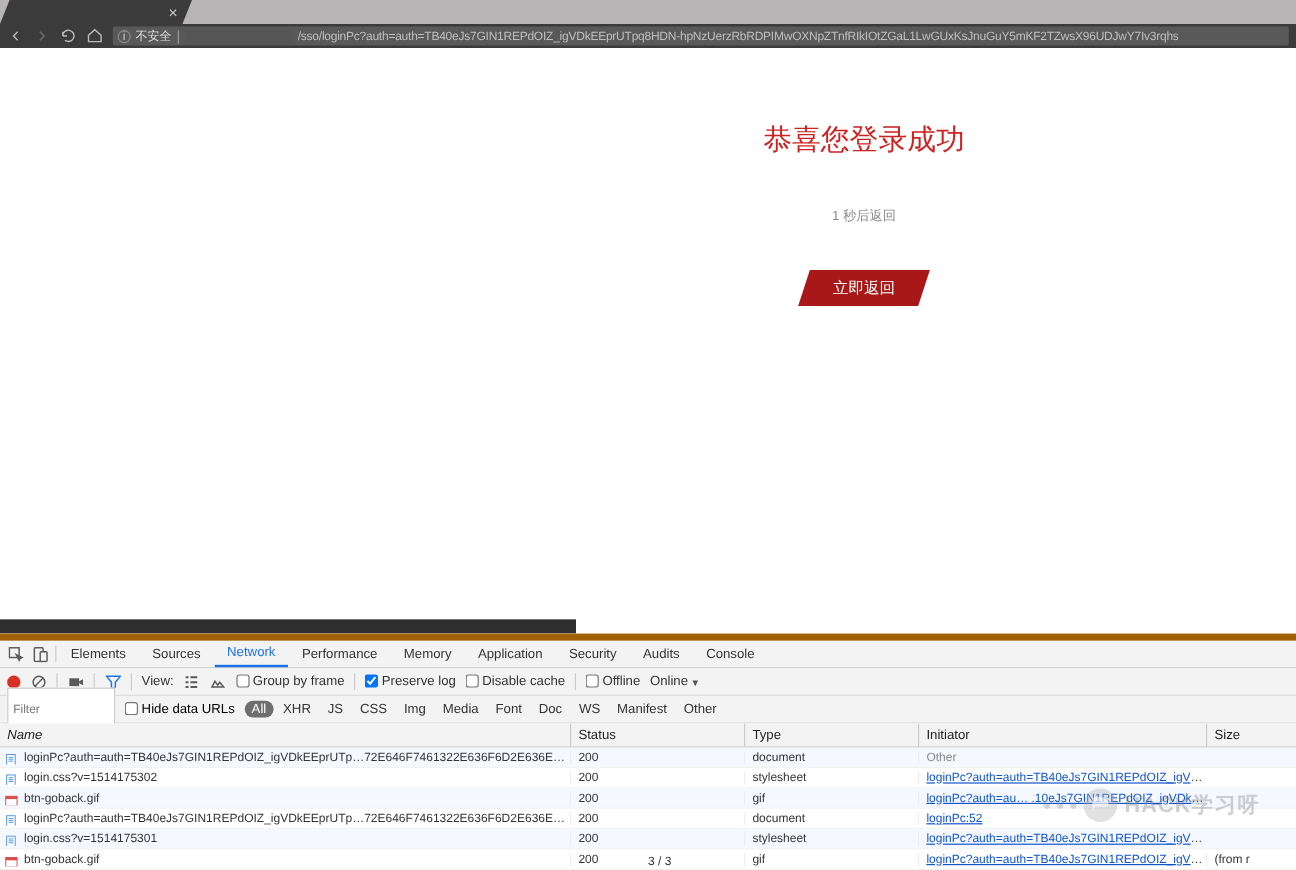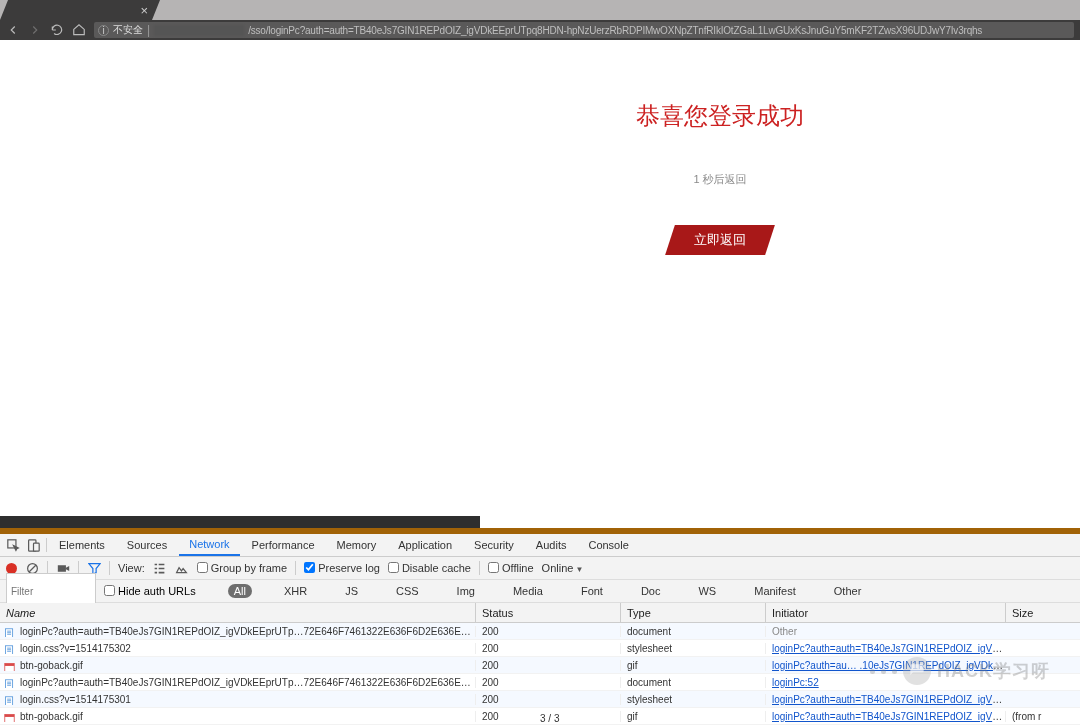--- a/index.html
+++ b/index.html
@@ -37,21 +37,21 @@
   .rec-dot { width: 11px; height: 11px; background: #d93025; border-radius: 50%; }
   .tb-ico { width: 14px; height: 14px; display: inline-flex; align-items: center; justify-content: center; }
   .tb-ico svg { width: 13px; height: 13px; stroke: #5a5a5a; fill: #5a5a5a; stroke-width: 0; }
   .tb-sep { width: 1px; height: 14px; background: #ccc; }
   .chk { display: flex; align-items: flex-start; gap: 3px; }
   .chk input { width: 11px; height: 11px; }
   .sel { display: flex; align-items: flex-end; gap: 2px; }
   .dd { font-size: 8px; color: #555; }
   .dt-filter { height: 23px; background: #f3f3f3; border-bottom: 1px solid #ddd; display: flex; align-items: center; padding: 0 6px; gap: 8px; font-size: 11px; }
   .filter-inp { width: 90px; height: 16px; border: 1px solid #ccc; padding: 17px 4px; font-size: 10px; }
-  .pill { padding: 1px 6px; border-radius: 7px; color: #333; cursor: pointer; margin-left: 24px; }
+  .pill { padding: 1px 6px; border-radius: 7px; color: #333; cursor: pointer; }
   .pill.active { background: #6e6e6e; color: #fff; }
   .dt-table { background: #fff; flex: 1; }
   .dt-head { display: flex; background: #f3f3f3; border-bottom: 1px solid #ccc; height: 20px; align-items: center; }
   .dt-row { display: flex; height: 17px; align-items: center; border-bottom: 1px solid #f2f2f2; font-size: 10px; color: #333; }
   .dt-row:nth-child(odd) { background: #f5f9ff; }
   .dt-row:nth-child(even) { background: #fff; }
   .c-name { width: 475px; padding-left: 20px; overflow: hidden; white-space: nowrap; text-overflow: ellipsis; position: relative; }
   .c-status { width: 145px; padding-left: 6px; border-left: 1px solid #eee; }
   .c-type { width: 145px; padding-left: 6px; border-left: 1px solid #eee; }
   .c-init { width: 240px; padding-left: 6px; border-left: 1px solid #eee; overflow: hidden; white-space: nowrap; text-overflow: ellipsis; }
@@ -198,21 +198,21 @@
     <span class="sel">
         <span>Online</span>
         <span class="dd">▼</span>
       </span>
   </div>
 
   <div class="dt-filter">
     <input class="filter-inp" placeholder="Filter" style="">
     <label class="chk">
         <input type="checkbox" style="">
-        <span>Hide auth URLs</span>
+        <span>Hide data URLs</span>
       </label>
     <span id="type-pills" style="display:flex;gap:2px">
         <span class="pill active">All</span>
         <span class="pill">XHR</span>
         <span class="pill">JS</span>
         <span class="pill">CSS</span>
         <span class="pill">Img</span>
         <span class="pill">Media</span>
         <span class="pill">Font</span>
         <span class="pill">Doc</span>

